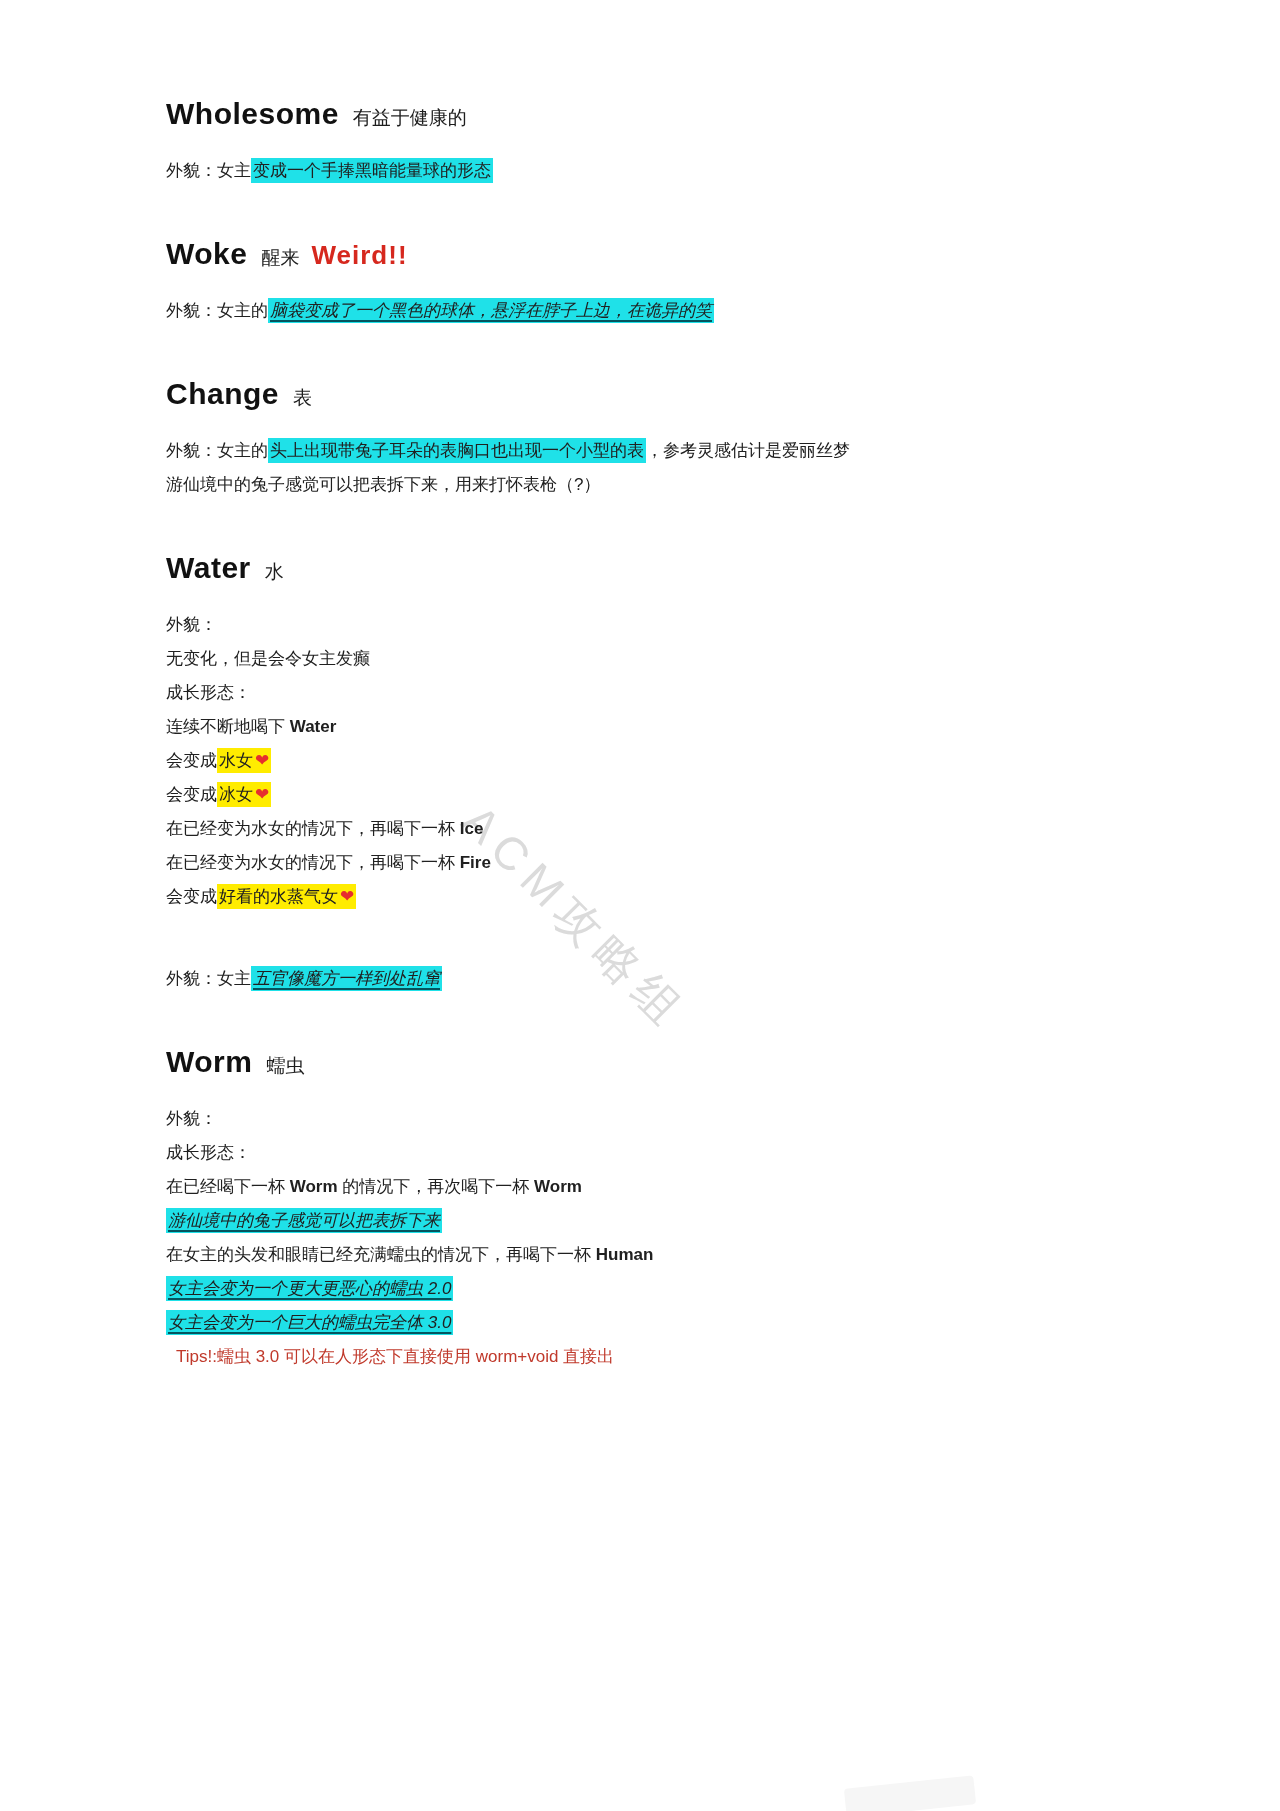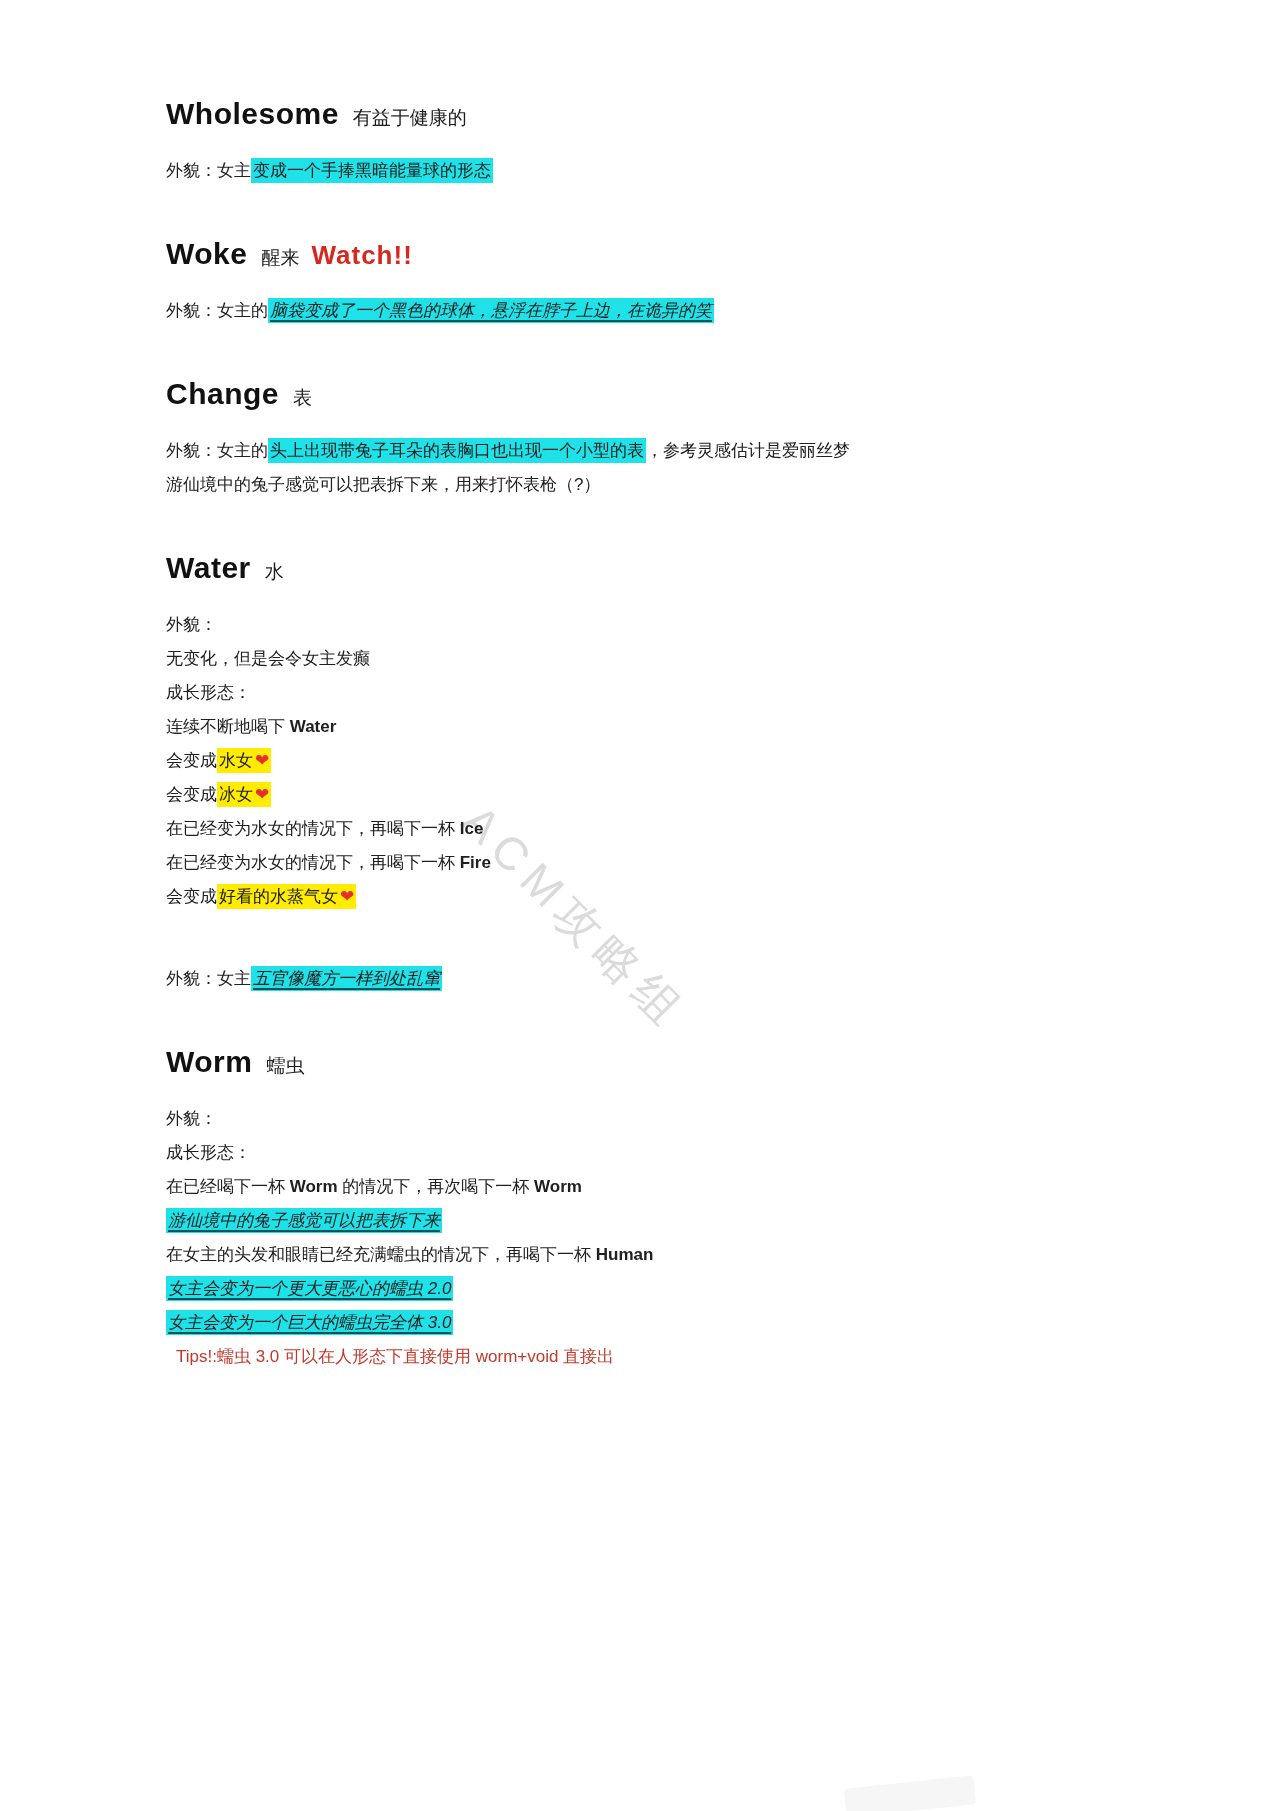--- a/index.html
+++ b/index.html
@@ -49,21 +49,21 @@
 <body>
 
 <div class="watermark">ACM攻略组</div>
 
 <main class="content">
     <section class="section">
       <h2 class="heading"><span class="h-en">Wholesome</span><span class="h-zh">有益于健康的</span></h2>
       <p class="line"><span class="seg">外貌：女主</span><span class="seg hl-cyan">变成一个手捧黑暗能量球的形态</span></p>
     </section>
     <section class="section">
-      <h2 class="heading"><span class="h-en">Woke</span><span class="h-zh">醒来</span><span class="h-alert">Watch!!</span></h2>
+      <h2 class="heading"><span class="h-en">Woke</span><span class="h-zh">醒来</span><span class="h-alert">Weird!!</span></h2>
       <p class="line"><span class="seg">外貌：女主的</span><span class="seg hl-cyan iu">脑袋变成了一个黑色的球体，悬浮在脖子上边，在诡异的笑</span></p>
     </section>
     <section class="section">
       <h2 class="heading"><span class="h-en">Change</span><span class="h-zh">表</span></h2>
       <p class="line"><span class="seg">外貌：女主的</span><span class="seg hl-cyan">头上出现带兔子耳朵的表胸口也出现一个小型的表</span><span class="seg">，参考灵感估计是爱丽丝梦</span></p>
       <p class="line"><span class="seg">游仙境中的兔子感觉可以把表拆下来，用来打怀表枪（?）</span></p>
     </section>
     <section class="section">
       <h2 class="heading"><span class="h-en">Water</span><span class="h-zh">水</span></h2>
       <p class="line"><span class="seg">外貌：</span></p>

